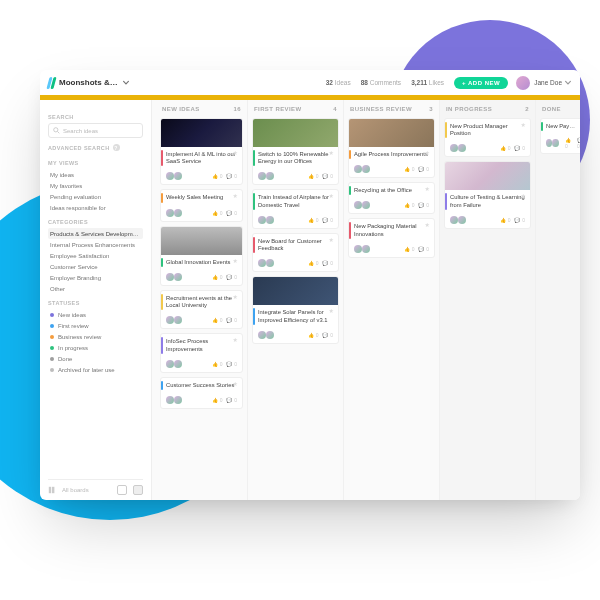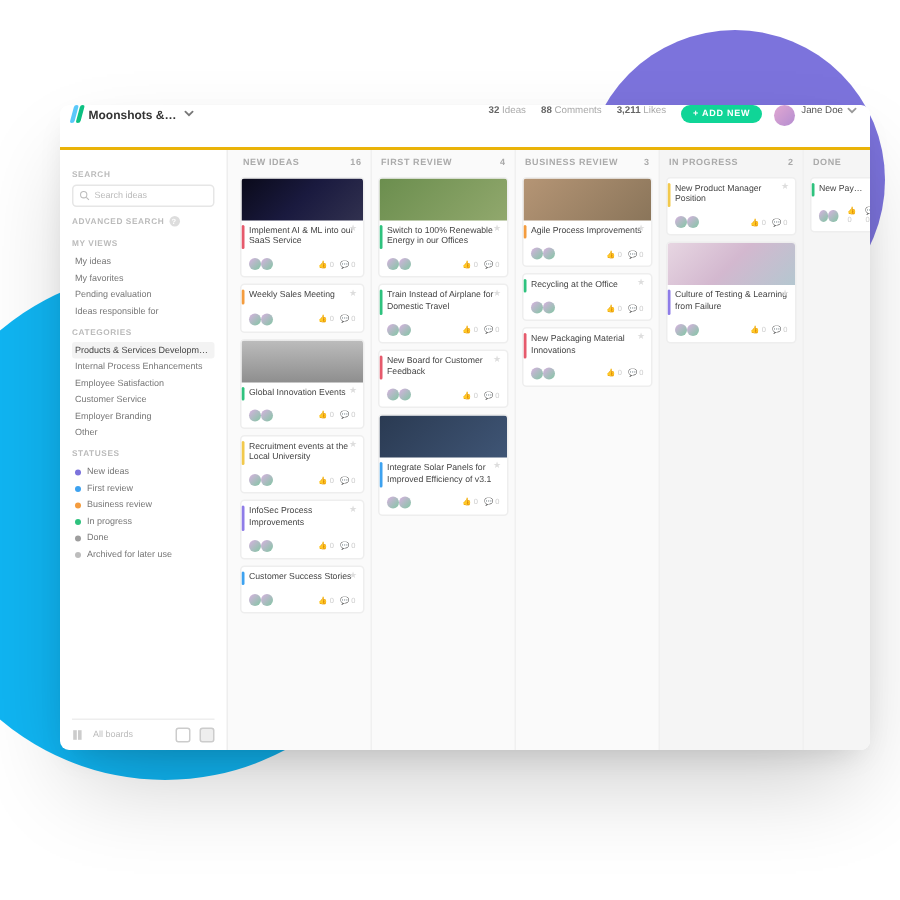--- a/index.html
+++ b/index.html
@@ -3,21 +3,21 @@
 <meta charset="utf-8">
 <style>
 * { margin:0; padding:0; box-sizing:border-box; font-family:-apple-system, BlinkMacSystemFont, "Segoe UI", Helvetica, Arial, sans-serif; }
 body { width:600px; height:600px; position:relative; overflow:hidden; background:#fff; }
 
 .bg-blue  { position:absolute; width:340px; height:340px; border-radius:50%; background:#10B5F2; left:-60px; top:180px; z-index:0; }
 .bg-purple{ position:absolute; width:200px; height:200px; border-radius:50%; background:#7C73DC; left:390px; top:20px; z-index:0; }
 
 .window { position:absolute; left:40px; top:70px; width:540px; height:430px; background:#fff; border-radius:6px; box-shadow:0 30px 60px -10px rgba(0,0,0,.20), 0 8px 20px -8px rgba(0,0,0,.15); overflow:hidden; display:flex; flex-direction:column; z-index:1; }
 
-.topbar { height:30px; border-bottom:2px solid #eab308; display:flex; align-items:flex-start; padding:0 8px; font-size:6.5px; color:#aaa; }
+.topbar { height:30px; border-bottom:5px solid #eab308; display:flex; align-items:center; padding:0 8px; font-size:6.5px; color:#aaa; }
 .brand-title { color:#333; font-size:8px; font-weight:600; display:flex; align-items:center; gap:4px; }
 .brand-slashes { display:flex; gap:1px; }
 .brand-slashes span{ display:block; width:3px; height:12px; border-radius:2px; transform:skewX(-15deg); background:#0DC082; }
 .brand-slashes span:first-child{ background:#5AC8FA; }
 .spacer { flex:1; }
 .counts { display:flex; gap:10px; margin-right:10px; }
 .counts b { color:#666; font-weight:600; }
 .add-btn { background:#10D597; color:#fff; border:none; border-radius:10px; padding:3px 8px; font-size:6px; font-weight:700; letter-spacing:.5px; margin-right:8px; }
 .avatar { width:14px; height:14px; border-radius:50%; background:linear-gradient(135deg,#E2A8D1,#B48DD1); }
 

